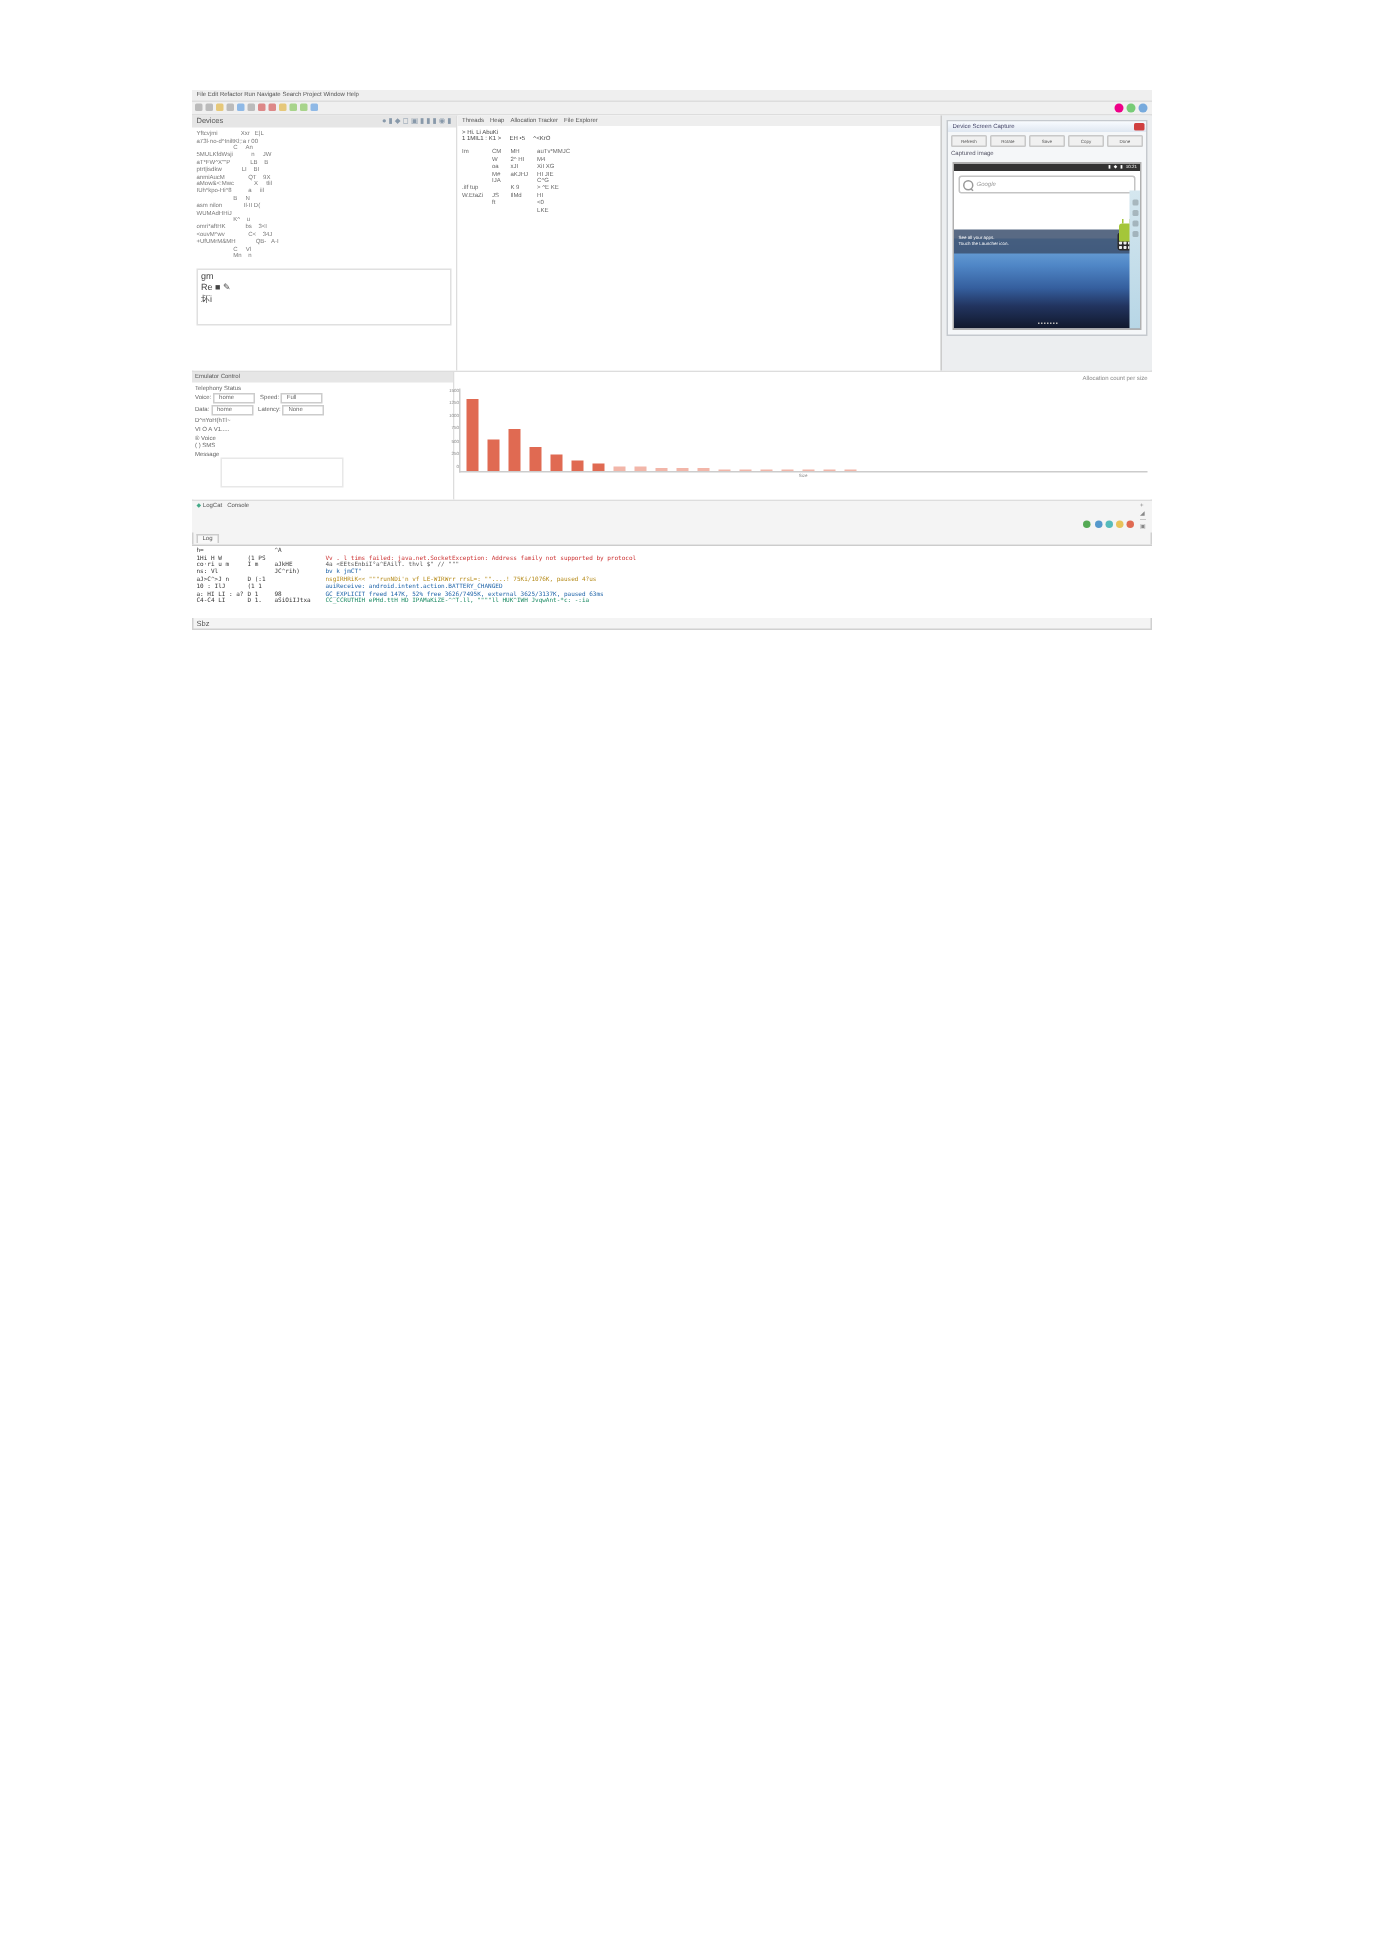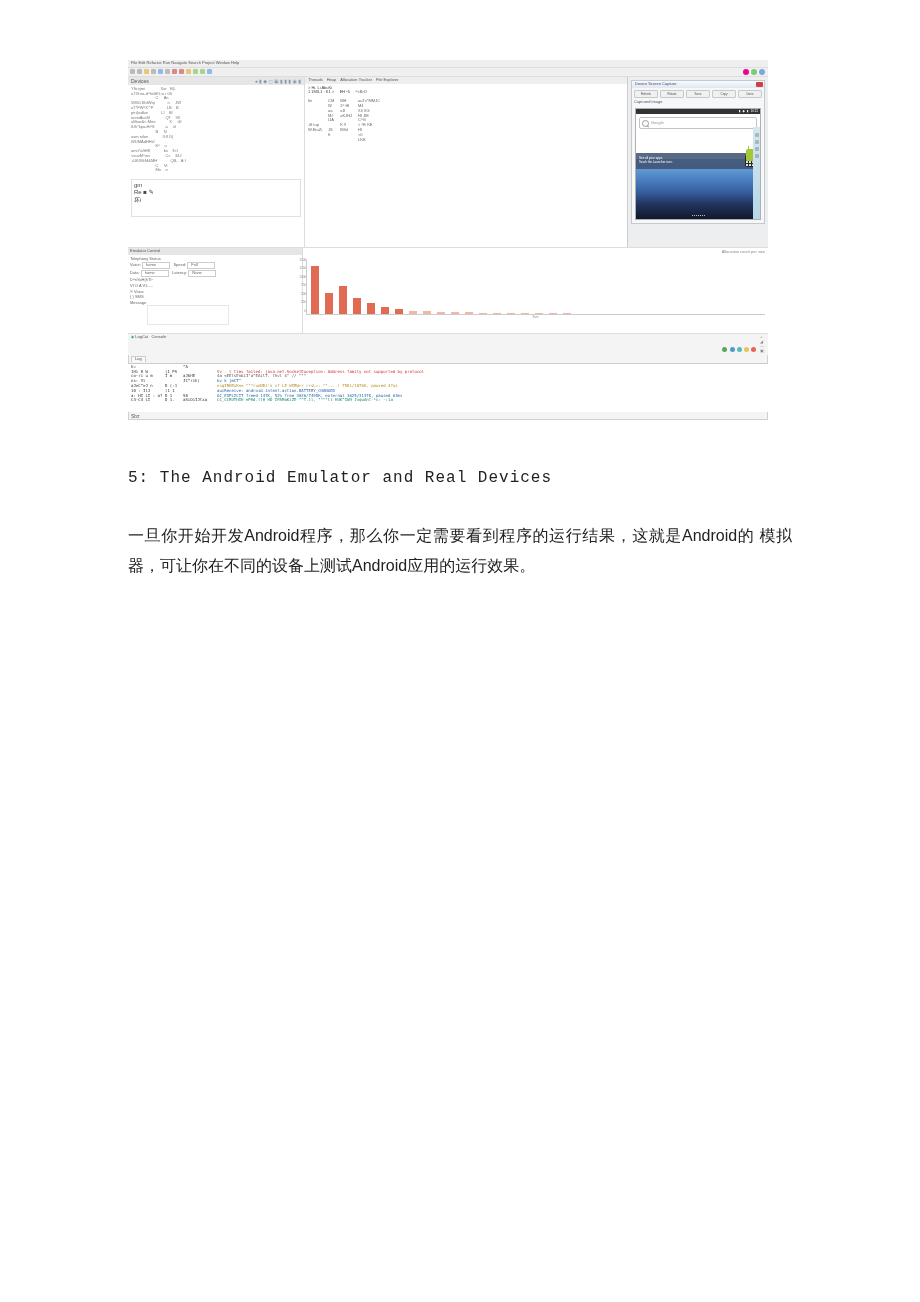--- a/index.html
+++ b/index.html
@@ -677,18 +677,14 @@
             <span class="t">C4-C4 LI</span>
             <span class="p">D 1.</span>
             <span class="a">aSiOiIJtxa</span>
             <span class="m">CC_CCRUTHIH ePHd.ttH HD IPAMaKiZE-^^T.ll, """"ll HUK^IWH JvqwAnt-*c: -:ia</span>
           </div>
         </div>
     </div>
     <div class="ide-done">Sbz</div>
   </div>
 
-  <div class="doc-text">
-    <div class="caption">5: The Android Emulator and Real Devices</div>
-    <div class="para">一旦你开始开发Android程序，那么你一定需要看到程序的运行结果，这就是Android的 模拟器，可让你在不同的设备上测试Android应用的运行效果。</div>
-  </div>
 
 </div>
 
 </body></html>

